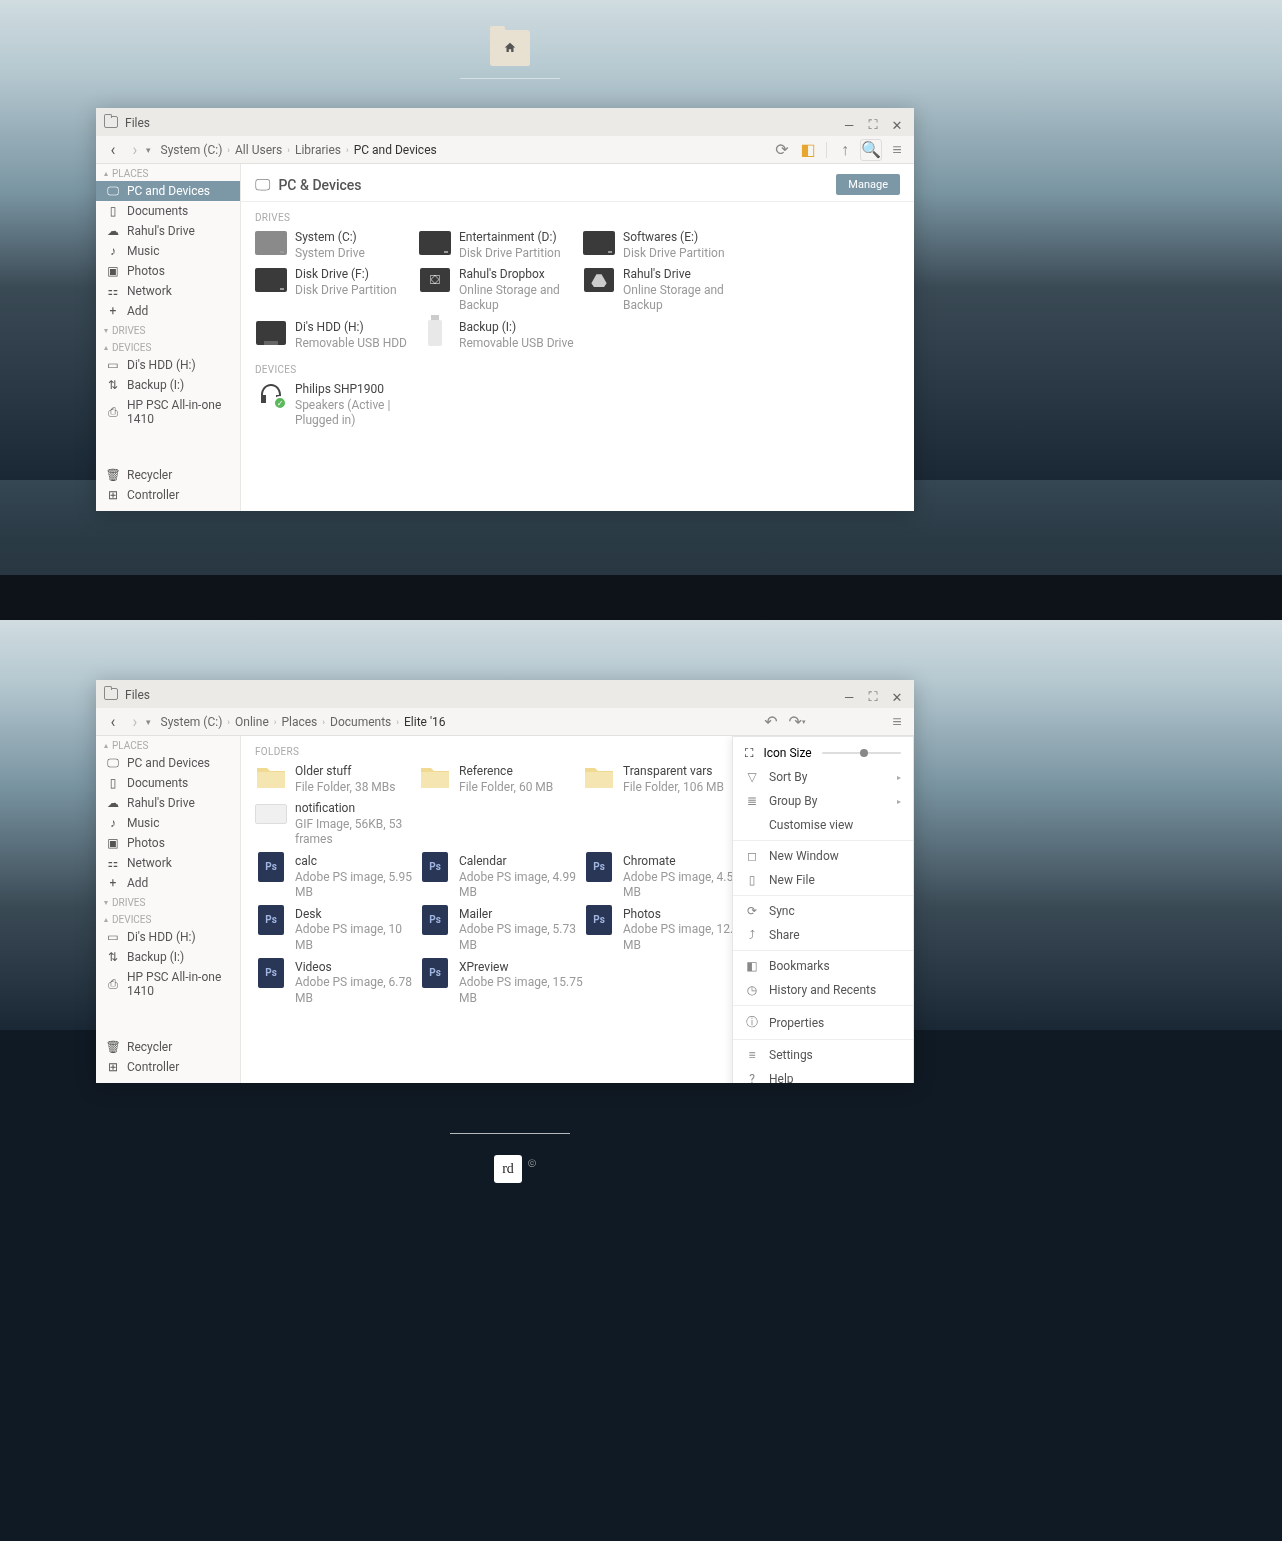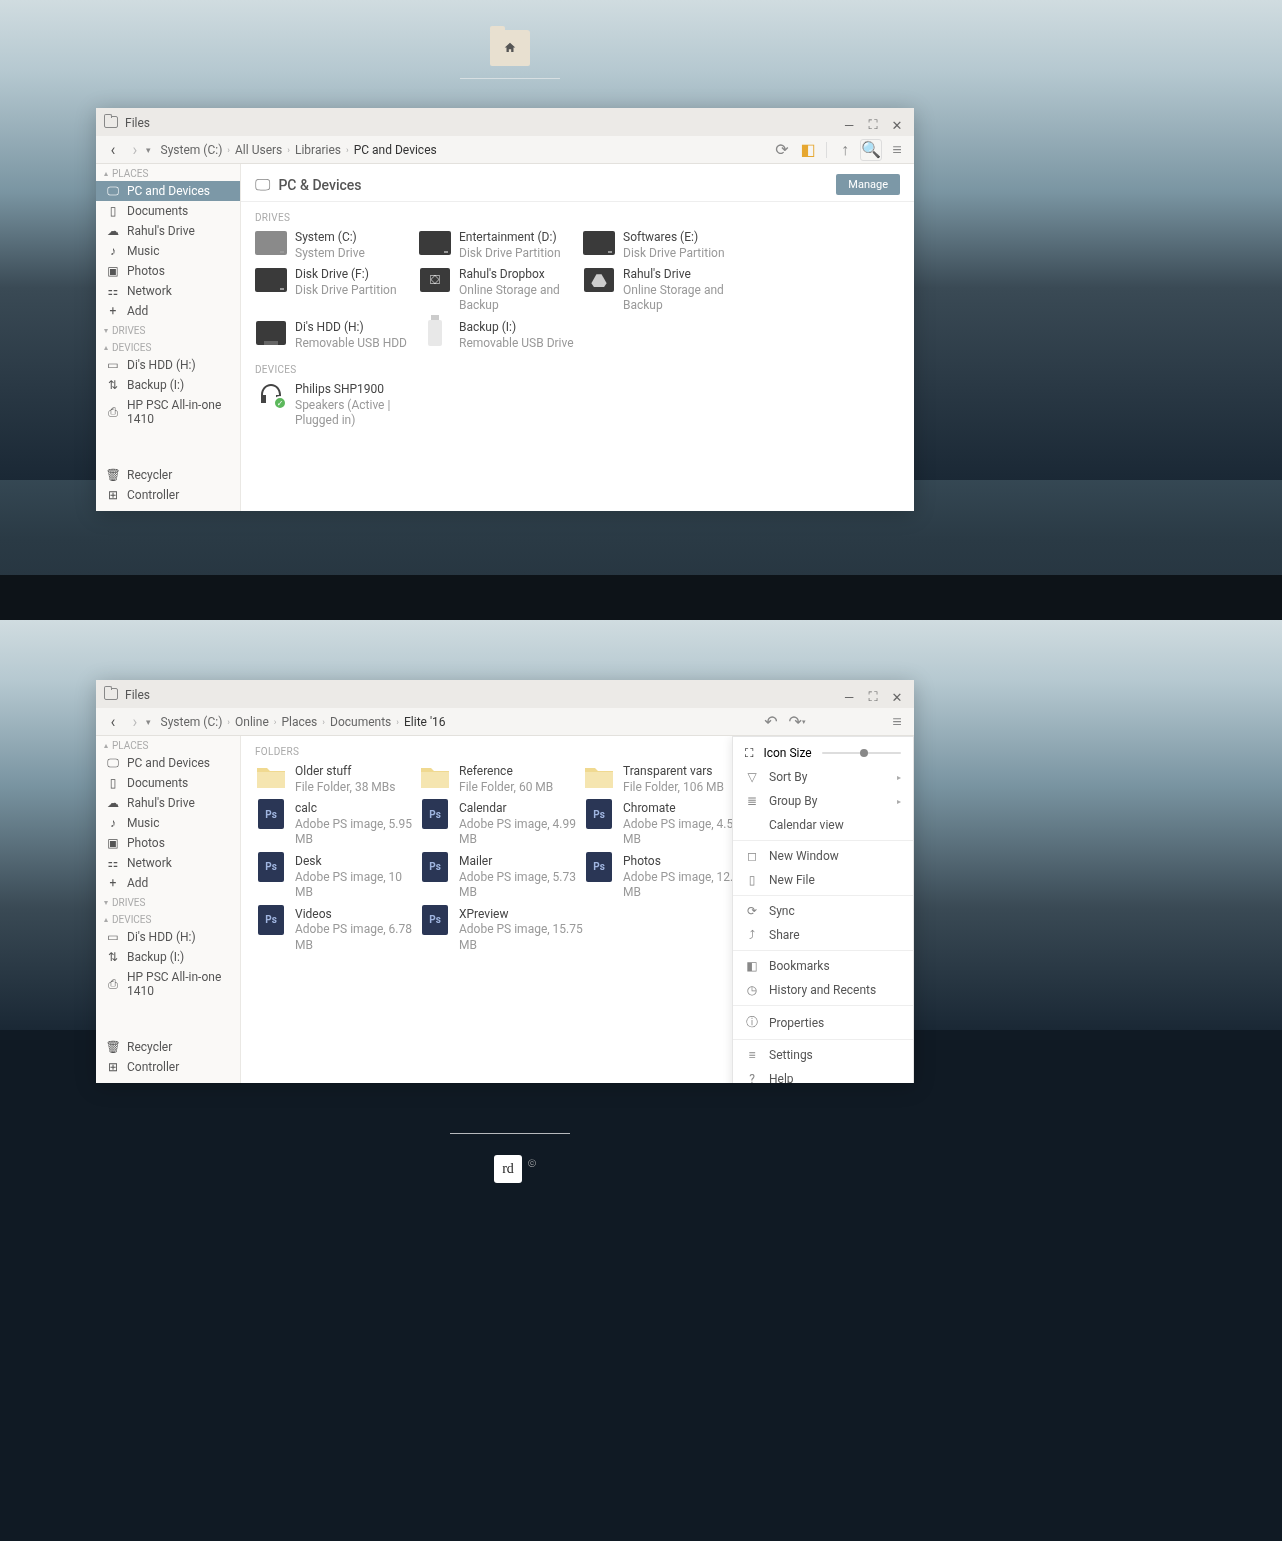--- a/index.html
+++ b/index.html
@@ -428,20 +428,31 @@
             </span>
             <span class="txt">
               <span class="name">Transparent vars</span>
               <span class="sub">File Folder, 106 MB</span>
             </span>
           </div>
       </div>
       <div class="item-grid">
         <div class="item">
             <span class="ic">
+              <span class="gif-ico"></span>
+            </span>
+            <span class="txt">
+              <span class="name">notification</span>
+              <span class="sub">GIF Image, 56KB, 53 frames</span>
+            </span>
+          </div>
+      </div>
+      <div class="item-grid">
+        <div class="item">
+            <span class="ic">
               <span class="psd-ico">Ps</span>
             </span>
             <span class="txt">
               <span class="name">calc</span>
               <span class="sub">Adobe PS image, 5.95 MB</span>
             </span>
           </div>
         <div class="item">
             <span class="ic">
               <span class="psd-ico">Ps</span>
@@ -518,21 +529,21 @@
             <span>Sort By</span>
             <span class="dd-caret" style="margin-left:auto">▸</span>
           </div>
         <div class="dd-row">
             <span class="ic">≣</span>
             <span>Group By</span>
             <span class="dd-caret" style="margin-left:auto">▸</span>
           </div>
         <div class="dd-row">
             <span class="ic"></span>
-            <span>Calendar view</span>
+            <span>Customise view</span>
           </div>
         <div class="dd-divider"></div>
         <div class="dd-row">
             <span class="ic">◻</span>
             <span>New Window</span>
           </div>
         <div class="dd-row">
             <span class="ic">▯</span>
             <span>New File</span>
           </div>

